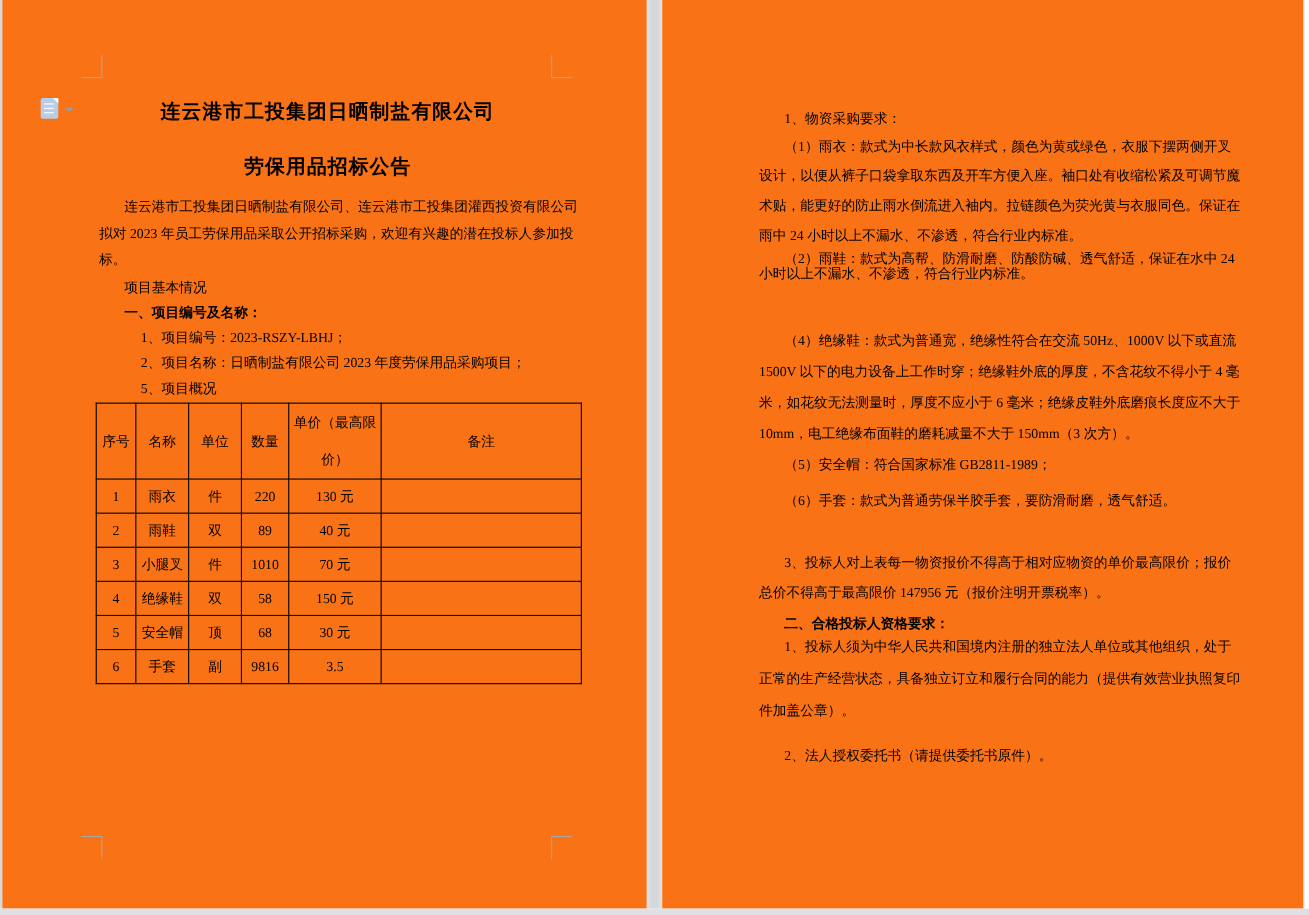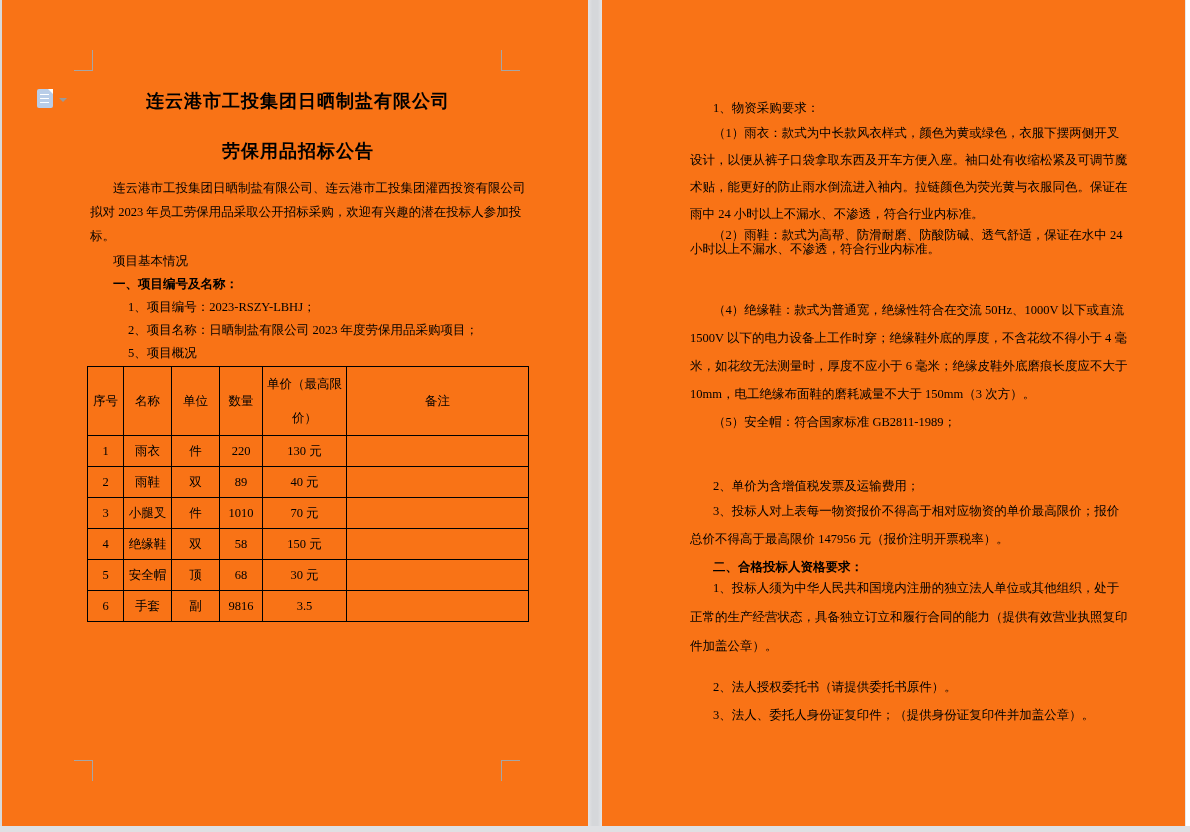--- a/index.html
+++ b/index.html
@@ -187,41 +187,38 @@
     </div>
   <div class="block lines" style="left:690px; top:296px; width:412px; --p:28px;">
       <div class="tline">（4）绝缘鞋：款式为普通宽，绝缘性符合在交流 50Hz、1000V 以下或直流</div>
       <div class="tline">1500V 以下的电力设备上工作时穿；绝缘鞋外底的厚度，不含花纹不得小于 4 毫</div>
       <div class="tline">米，如花纹无法测量时，厚度不应小于 6 毫米；绝缘皮鞋外底磨痕长度应不大于</div>
       <div class="tline">10mm，电工绝缘布面鞋的磨耗减量不大于 150mm（3 次方）。</div>
     </div>
   <div class="block lines" style="left:690px; top:409px; width:412px; --p:27px;">
       <div class="tline">（5）安全帽：符合国家标准 GB2811-1989；</div>
     </div>
-
-  <div class="block" style="left:690px; top:473px; width:412px; --p:27px;">
-    <div class="tline ind">2、单价为含增值税发票及运输费用；</div>
-  </div>
+  <div class="block lines" style="left:690px; top:442px; width:412px; --p:27px;">
+      <div class="tline">（6）手套：款式为普通劳保半胶手套，要防滑耐磨，透气舒适。</div>
+    </div>
+
   <div class="block lines" style="left:690px; top:497px; width:412px; --p:28px;">
       <div class="tline">3、投标人对上表每一物资报价不得高于相对应物资的单价最高限价；报价</div>
       <div class="tline">总价不得高于最高限价 147956 元（报价注明开票税率）。</div>
     </div>
 
   <div class="block" style="left:690px; top:554px; width:412px; --p:27px;">
     <div class="tline ind bold">二、合格投标人资格要求：</div>
   </div>
 
   <div class="block lines" style="left:690px; top:574px; width:412px; --p:29px;">
       <div class="tline">1、投标人须为中华人民共和国境内注册的独立法人单位或其他组织，处于</div>
       <div class="tline">正常的生产经营状态，具备独立订立和履行合同的能力（提供有效营业执照复印</div>
       <div class="tline">件加盖公章）。</div>
     </div>
   <div class="block" style="left:690px; top:674px; width:412px; --p:27px;">
     <div class="tline ind">2、法人授权委托书（请提供委托书原件）。</div>
   </div>
-  <div class="block" style="left:690px; top:702px; width:412px; --p:27px;">
-    <div class="tline ind">3、法人、委托人身份证复印件；（提供身份证复印件并加盖公章）。</div>
-  </div>
 
   <div class="bottom-strip"></div>
   <div class="edge-left"></div>
   <div class="edge-right"></div>
 </div>
 
 </body></html>

